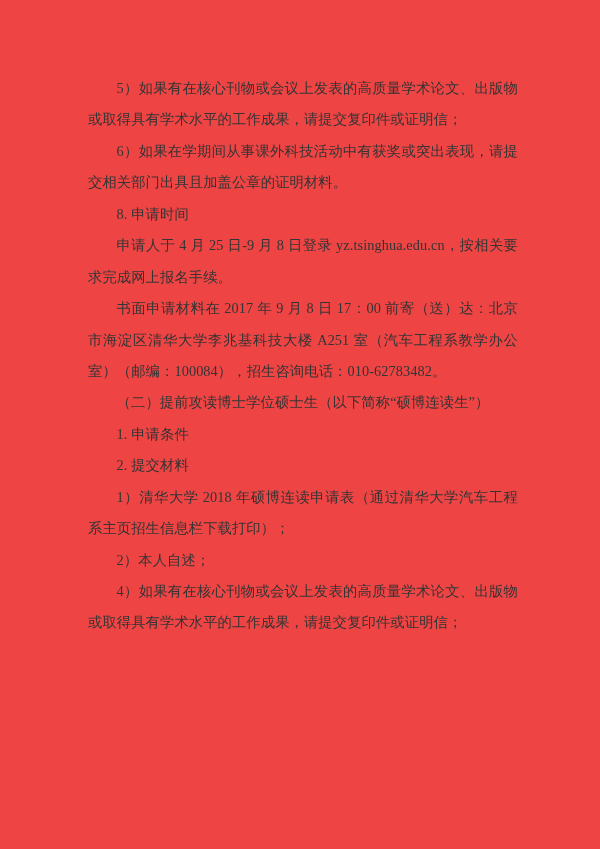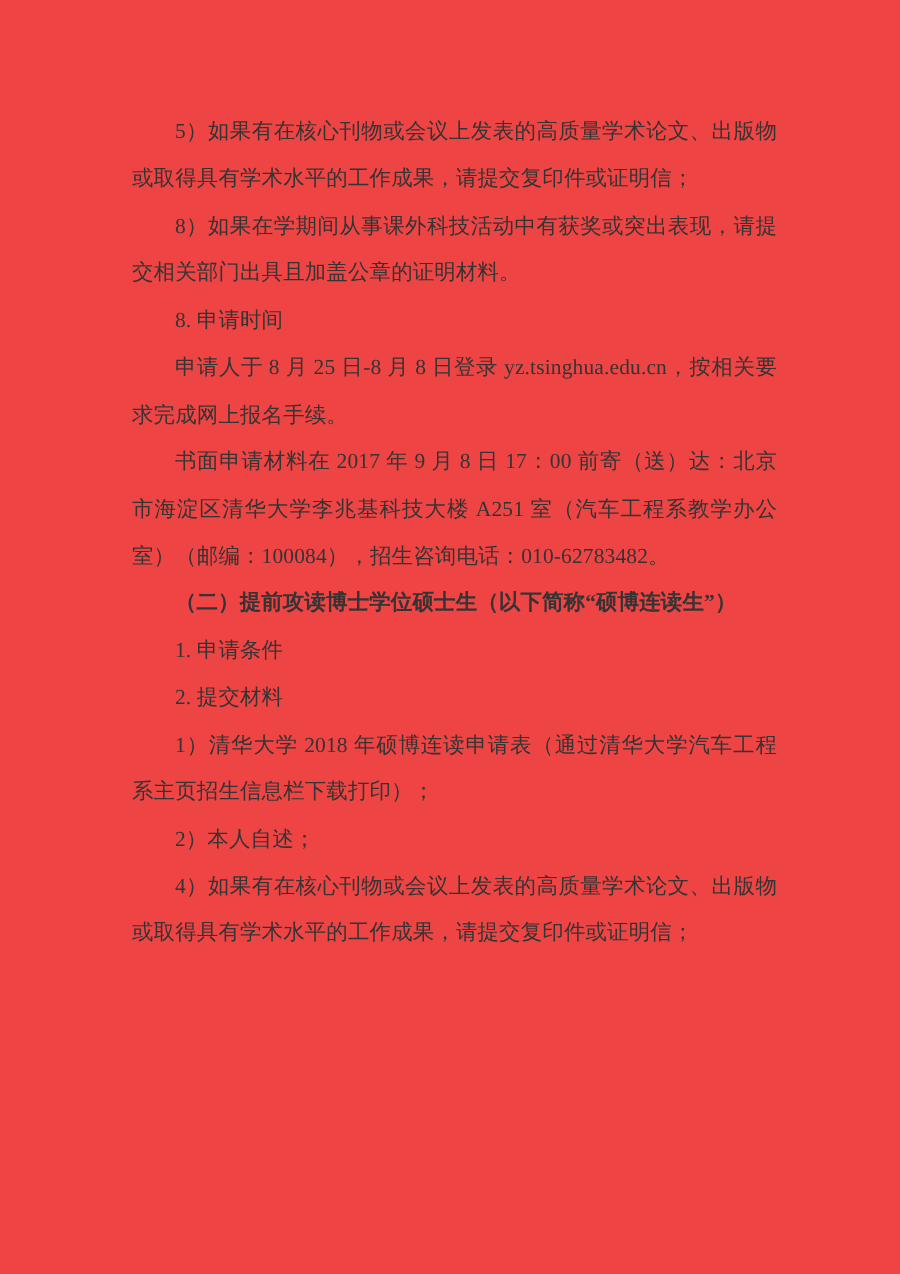--- a/index.html
+++ b/index.html
@@ -24,32 +24,32 @@
   p.para {
     margin: 0;
     font-size: 14.3px;
     line-height: 31.43px;
     text-align: justify;
     text-indent: 2em;
     letter-spacing: 0.1px;
     word-break: break-word;
   }
   p.para.heading {
-    font-weight: 700;
+    font-weight: 400;
   }
 </style>
 </head>
 <body>
 
 <div class="page" style="background: #ef4444; color: rgb(52, 52, 52);">
   <div class="content">
       <p class="para">5）如果有在核心刊物或会议上发表的高质量学术论文、出版物或取得具有学术水平的工作成果，请提交复印件或证明信；</p>
-      <p class="para">8）如果在学期间从事课外科技活动中有获奖或突出表现，请提交相关部门出具且加盖公章的证明材料。</p>
+      <p class="para">6）如果在学期间从事课外科技活动中有获奖或突出表现，请提交相关部门出具且加盖公章的证明材料。</p>
       <p class="para">8. 申请时间</p>
-      <p class="para">申请人于 8 月 25 日-8 月 8 日登录 yz.tsinghua.edu.cn，按相关要求完成网上报名手续。</p>
+      <p class="para">申请人于 4 月 25 日-9 月 8 日登录 yz.tsinghua.edu.cn，按相关要求完成网上报名手续。</p>
       <p class="para">书面申请材料在 2017 年 9 月 8 日 17：00 前寄（送）达：北京市海淀区清华大学李兆基科技大楼 A251 室（汽车工程系教学办公室）（邮编：100084），招生咨询电话：010-62783482。</p>
       <p class="para heading">（二）提前攻读博士学位硕士生（以下简称“硕博连读生”）</p>
       <p class="para">1. 申请条件</p>
       <p class="para">2. 提交材料</p>
       <p class="para">1）清华大学 2018 年硕博连读申请表（通过清华大学汽车工程系主页招生信息栏下载打印）；</p>
       <p class="para">2）本人自述；</p>
       <p class="para">4）如果有在核心刊物或会议上发表的高质量学术论文、出版物或取得具有学术水平的工作成果，请提交复印件或证明信；</p>
     </div>
 </div>
 

